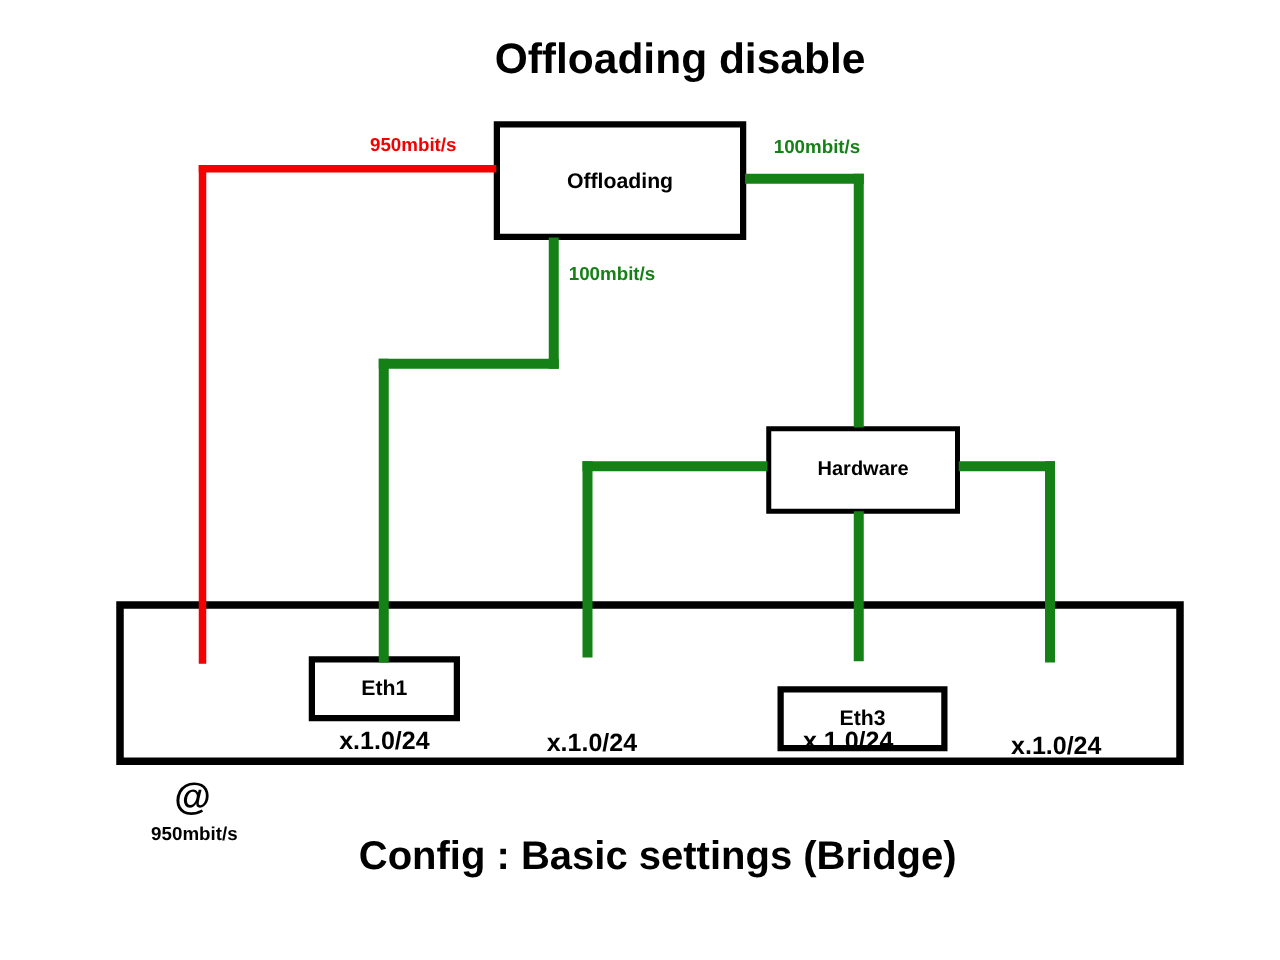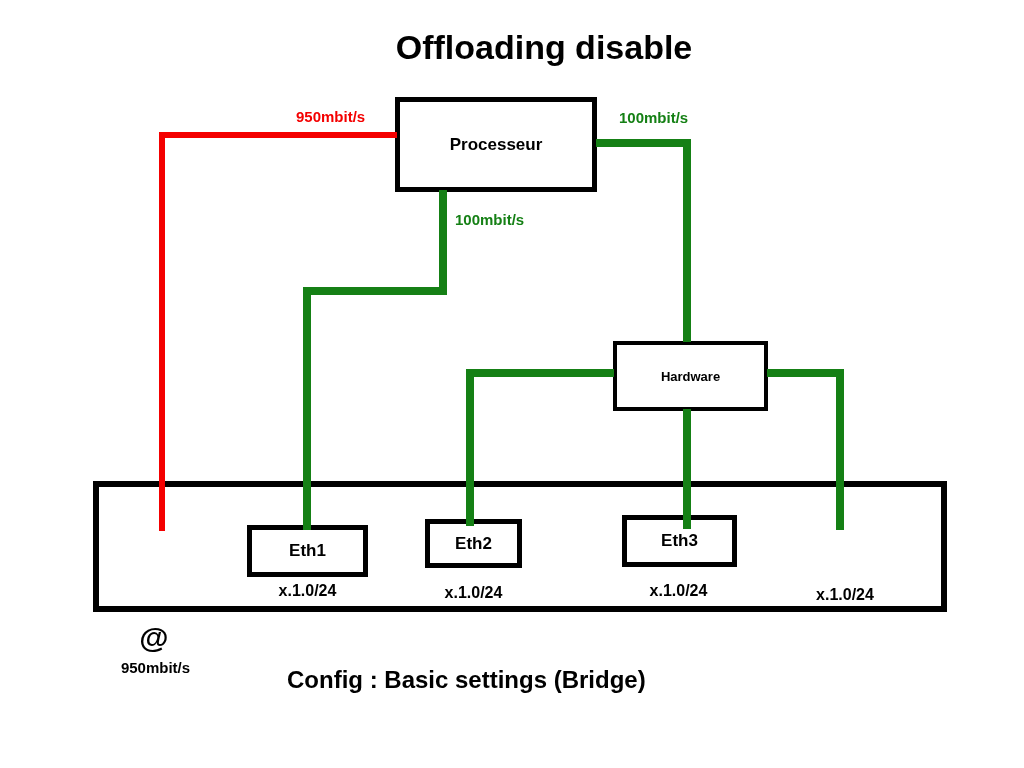--- a/index.html
+++ b/index.html
@@ -19,43 +19,43 @@
     position: relative;
     width: 1024px; height: 768px;
     background: var(--bg);
   }
   .title {
     position: absolute; top: 28px; left: 0; width: 1024px;
     text-align: center; font-size: 34px; font-weight: bold; color: var(--black); margin-left: 32px;
   }
   .caption {
     position: absolute; top: 666px; left: 287px;
-    white-space: nowrap; font-size: 24px; font-weight: bold; color: var(--black);
+    white-space: nowrap; font-size: 32px; font-weight: bold; color: var(--black);
   }
   .box {
     position: absolute;
     background: #ffffff;
     border: 5px solid var(--black);
     display: flex; align-items: center; justify-content: center;
     font-weight: bold; font-size: 17px; color: var(--black);
   }
   .processeur { left: 395px; top: 97px;  width: 202px; height: 95px; }
-  .hardware   { left: 613px; top: 341px; width: 155px; height: 70px; border-width: 4px; font-size: 13px; }
+  .hardware   { left: 613px; top: 341px; width: 155px; height: 70px; border-width: 4px; font-size: 16px; }
   .bridge {
     position: absolute; left: 93px; top: 481px; width: 854px; height: 131px;
     background: #ffffff; border: 6px solid var(--black);
   }
   .eth0 { left: 118px; top: 524px; width: 86px;  height: 53px; }
   .eth1 { left: 247px; top: 525px; width: 121px; height: 52px; }
   .eth2 { left: 425px; top: 519px; width: 97px;  height: 49px; }
-  .eth3 { left: 622px; top: 515px; width: 115px; height: 52px; }
+  .eth3 { left: 622px; top: 549px; width: 136px; height: 52px; }
   .eth4 { left: 793px; top: 525px; width: 104px; height: 52px; }
   .subnet {
     position: absolute; text-align: center;
-    font-weight: bold; font-size: 16px; color: var(--black);
+    font-weight: bold; font-size: 20px; color: var(--black);
   }
   .sub1 { left: 247px; top: 582px; width: 121px; }
   .sub2 { left: 425px; top: 584px; width: 97px; }
   .sub3 { left: 622px; top: 582px; width: 113px; }
   .sub4 { left: 793px; top: 586px; width: 104px; }
   .seg { position: absolute; }
   .seg-red   { background: var(--red); }
   .seg-green { background: var(--green); }
   
   .red-h  { left: 159px; top: 132px; width: 238px; height: 6px; }
@@ -95,31 +95,28 @@
 </head>
 <body>
 
 <div id="canvas">
 
   <div class="title">Offloading disable</div>
 
   <div class="bridge"></div>
 
   <div class="box processeur">
-    <span>Processeur</span>
+    <span>Offloading</span>
   </div>
   <div class="box hardware">
     <span>Hardware</span>
   </div>
 
   <div class="box eth1">
     <span>Eth1</span>
-  </div>
-  <div class="box eth2">
-    <span>Eth2</span>
   </div>
   <div class="box eth3">
     <span>Eth3</span>
   </div>
 
   <div class="subnet sub1">x.1.0/24</div>
   <div class="subnet sub2">x.1.0/24</div>
   <div class="subnet sub3">x.1.0/24</div>
   <div class="subnet sub4">x.1.0/24</div>
 

